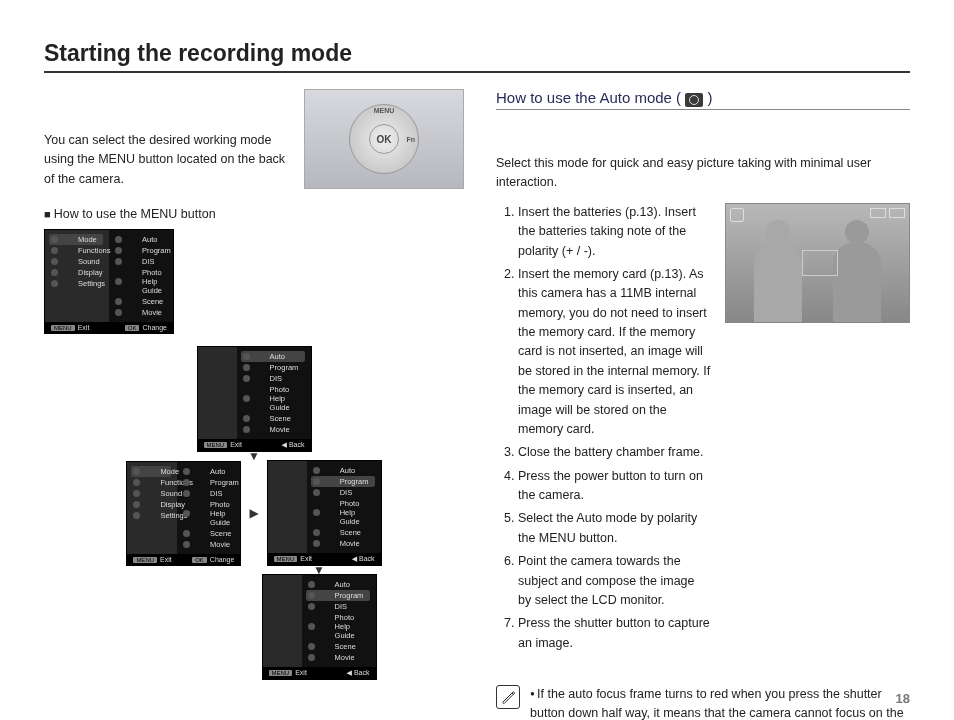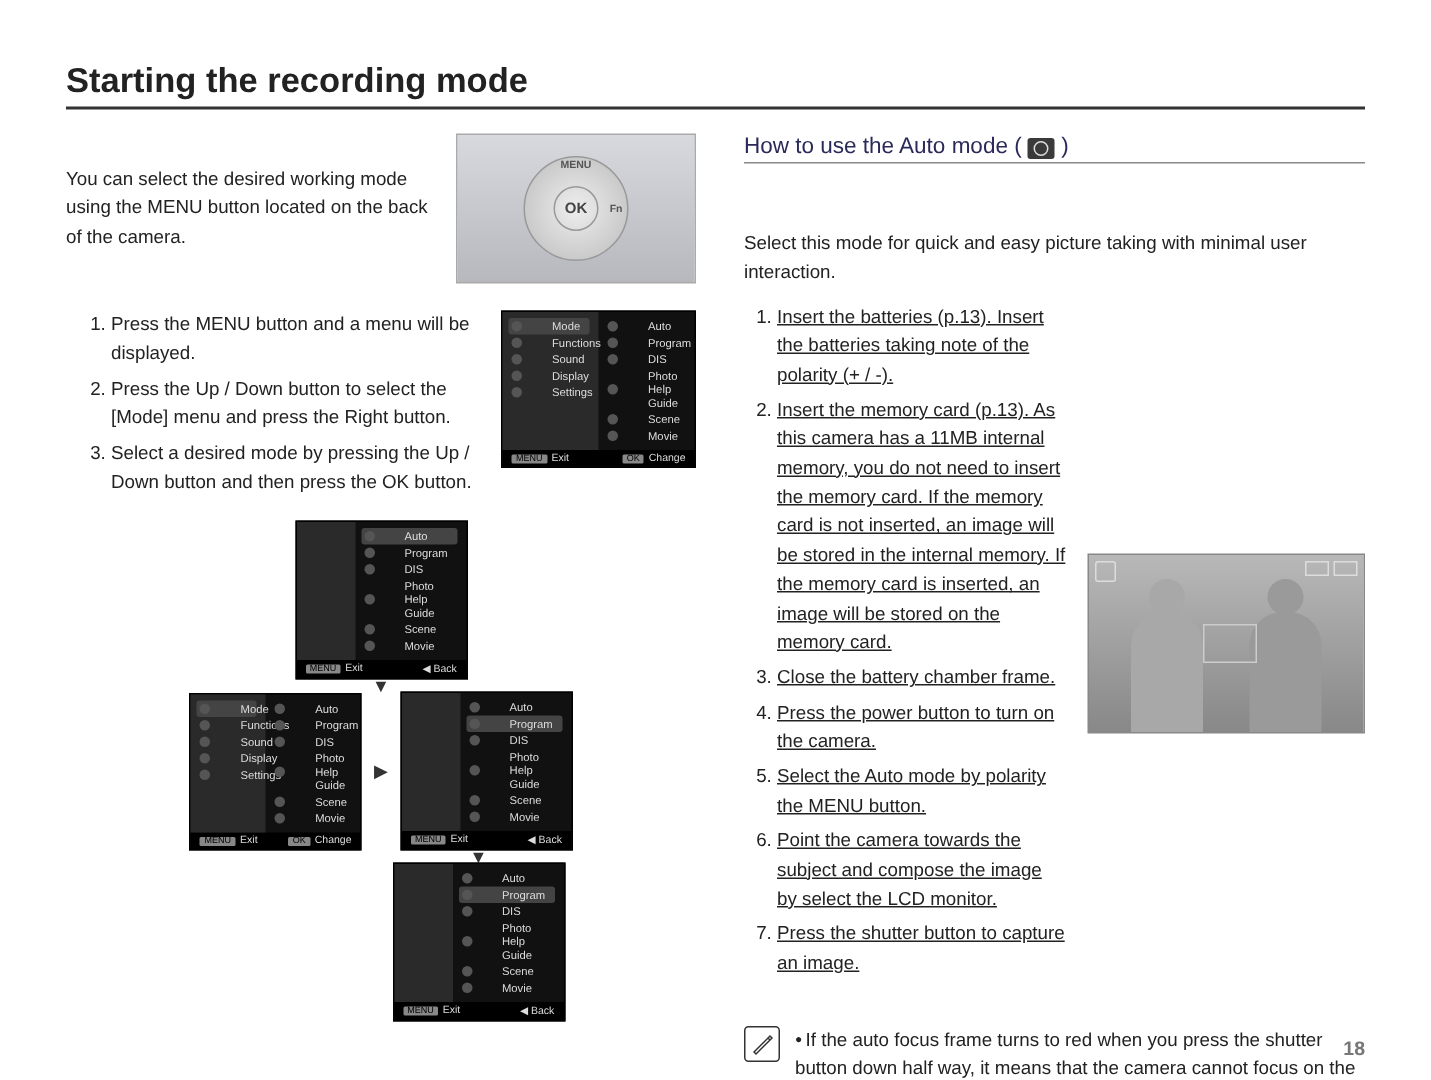--- a/index.html
+++ b/index.html
@@ -26,21 +26,21 @@
 
   .section-title {
     font-size: 15px;
     color: #2a2a5a;
     border-bottom: 1px solid #888;
     padding-bottom: 2px;
     margin-bottom: 10px;
   }
 
   .body-text { font-size: 12.5px; line-height: 1.55; }
-  .intro-row { display: flex; gap: 14px; align-items: center; margin-bottom: 18px; }
+  .intro-row { display: flex; gap: 14px; align-items: flex-end; margin-bottom: 18px; }
   .intro-text { flex: 1; }
 
   .sub-head { font-size: 12.5px; margin: 6px 0 8px 0; }
   .sub-head::before { content: "■ "; font-size: 11px; }
 
   ol.steps { list-style: decimal; padding-left: 30px; font-size: 12.5px; line-height: 1.55; }
   ol.steps li { margin-bottom: 4px; }
 
   
   .cam-back {
@@ -82,21 +82,21 @@
   .menu-flow { margin-top: 12px; display:flex; flex-direction:column; align-items:center; position: relative; }
   .menu-row { display:flex; align-items:center; gap:8px; }
   .arrow-r { font-size:12px; color:#333; }
   .arrow-d { font-size:12px; color:#333; margin: -3px 0; }
 
   .left-upper { display:flex; gap:14px; align-items:flex-start; }
   .left-upper ol { flex:1; }
 
   
   .auto-intro { font-size:12.5px; line-height:1.55; margin-bottom:10px;margin-top:44px; }
-  .auto-row { display:flex; gap:14px; align-items:center;text-decoration:underline; }
+  .auto-row { display:flex; gap:14px; align-items:flex-start; }
   .auto-row ol { flex:1; }
   .auto-lcd {
     width:185px;height:120px;flex-shrink:0;
     background: linear-gradient(180deg,#b8b8b8,#888);
     border:1px solid #888; position:relative;
   }
   .auto-lcd .focus-box { position:absolute; top:46px; left:76px; width:36px;height:26px; border:1px solid #ccc; }
   .auto-lcd .hud-tl { position:absolute;top:4px;left:4px;width:14px;height:14px;border:1px solid #ddd;border-radius:2px;}
   .auto-lcd .hud-tr { position:absolute;top:4px;right:4px;display:flex;gap:3px;}
   .auto-lcd .hud-tr span{width:16px;height:10px;border:1px solid #ddd;display:inline-block;}
@@ -132,27 +132,23 @@
       <div class="intro-text body-text">You can select the desired working mode using the MENU button located on the back of the camera.</div>
       <div class="cam-back">
         <div class="dpad">
           <span>OK</span>
           <span class="lbl top">MENU</span>
           <span class="lbl r">Fn</span>
         </div>
       </div>
     </div>
 
+    <div class="sub-head">How to use the MENU button</div>
 
     <div class="left-upper">
-      <ol class="steps">
-        <li>Press the MENU button and a menu will be displayed.</li>
-        <li>Press the Up / Down button to select the [Mode] menu and press the Right button.</li>
-        <li>Select a desired mode by pressing the Up / Down button and then press the OK button.</li>
-      </ol>
       <div class="lcd lcd-large">
         <div class="panes">
           <div class="pane pane-left">
             <div class="item sel">
                 <span class="dot"></span>
                 <span>Mode</span>
               </div>
             <div class="item">
                 <span class="dot"></span>
                 <span>Functions</span>

